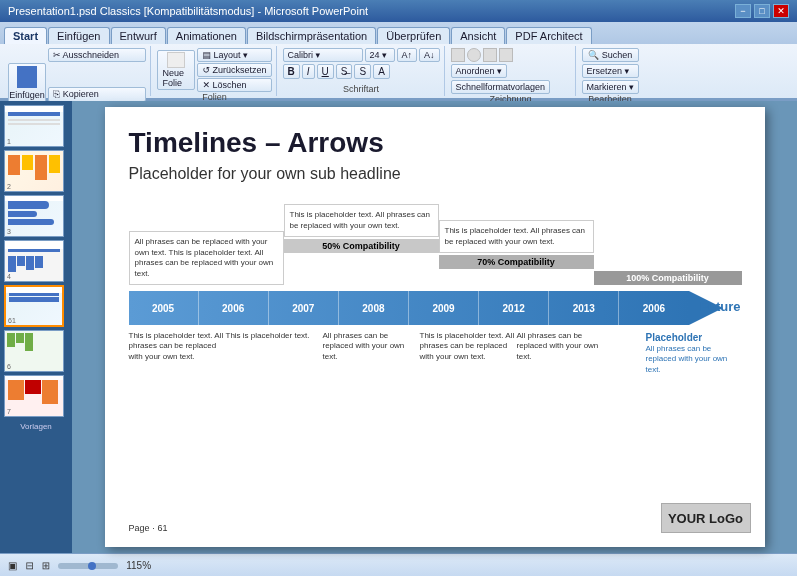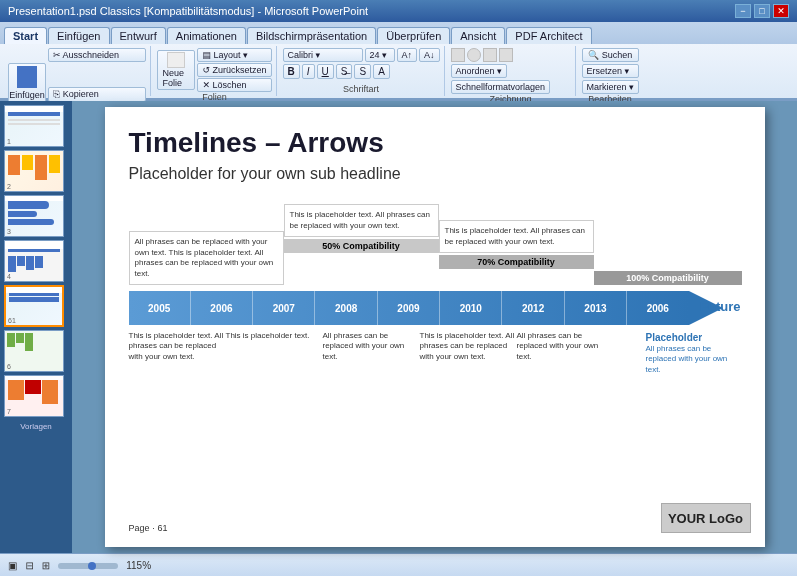--- a/index.html
+++ b/index.html
@@ -384,21 +384,20 @@
       <div style="position:relative;margin:6px 0;">
 
         <div style="height:34px;background:linear-gradient(to right,#5b9bd5,#2e74b5);display:flex;align-items:center;margin-right:52px;position:relative;">
 
           <div style="display:flex;width:100%;height:100%;">
             <div style="flex:1;display:flex;align-items:center;justify-content:center;color:white;font-size:10px;font-weight:bold;border-right:1px solid rgba(255,255,255,0.4);">2005</div>
             <div style="flex:1;display:flex;align-items:center;justify-content:center;color:white;font-size:10px;font-weight:bold;border-right:1px solid rgba(255,255,255,0.4);">2006</div>
             <div style="flex:1;display:flex;align-items:center;justify-content:center;color:white;font-size:10px;font-weight:bold;border-right:1px solid rgba(255,255,255,0.4);">2007</div>
             <div style="flex:1;display:flex;align-items:center;justify-content:center;color:white;font-size:10px;font-weight:bold;border-right:1px solid rgba(255,255,255,0.4);">2008</div>
             <div style="flex:1;display:flex;align-items:center;justify-content:center;color:white;font-size:10px;font-weight:bold;border-right:1px solid rgba(255,255,255,0.4);">2009</div>
-            <div style="flex:1;display:flex;align-items:center;justify-content:center;color:white;font-size:10px;font-weight:bold;border-right:1px solid rgba(255,255,255,0.4);">2010</div>
             <div style="flex:1;display:flex;align-items:center;justify-content:center;color:white;font-size:10px;font-weight:bold;border-right:1px solid rgba(255,255,255,0.4);">2012</div>
             <div style="flex:1;display:flex;align-items:center;justify-content:center;color:white;font-size:10px;font-weight:bold;border-right:1px solid rgba(255,255,255,0.4);">2013</div>
             <div style="flex:1;display:flex;align-items:center;justify-content:center;color:white;font-size:10px;font-weight:bold;">2006</div>
           </div>
 
           <div style="position:absolute;right:-34px;top:0;width:0;height:0;border-top:17px solid transparent;border-bottom:17px solid transparent;border-left:34px solid #2e74b5;"></div>
         </div>
 
         <div style="position:absolute;right:0;top:8px;color:#2e74b5;font-size:13px;font-weight:bold;">Future</div>
       </div>

